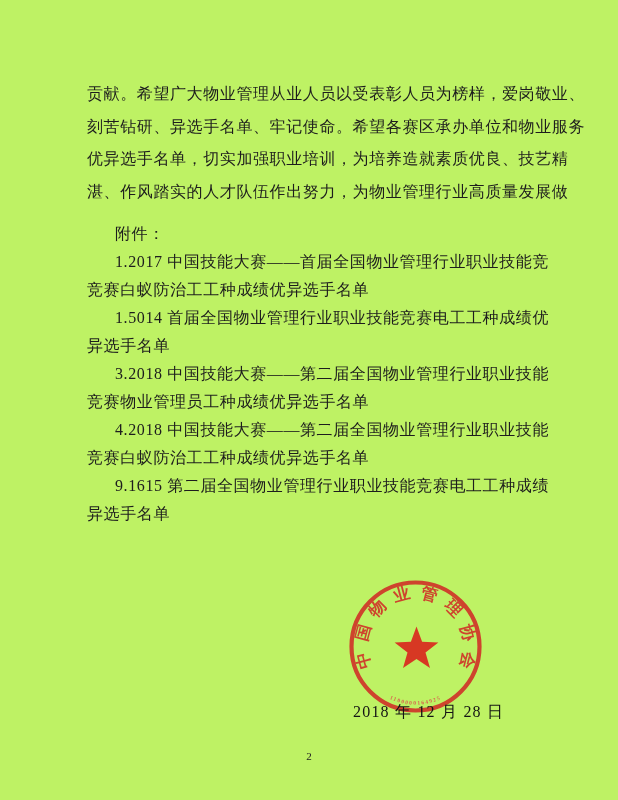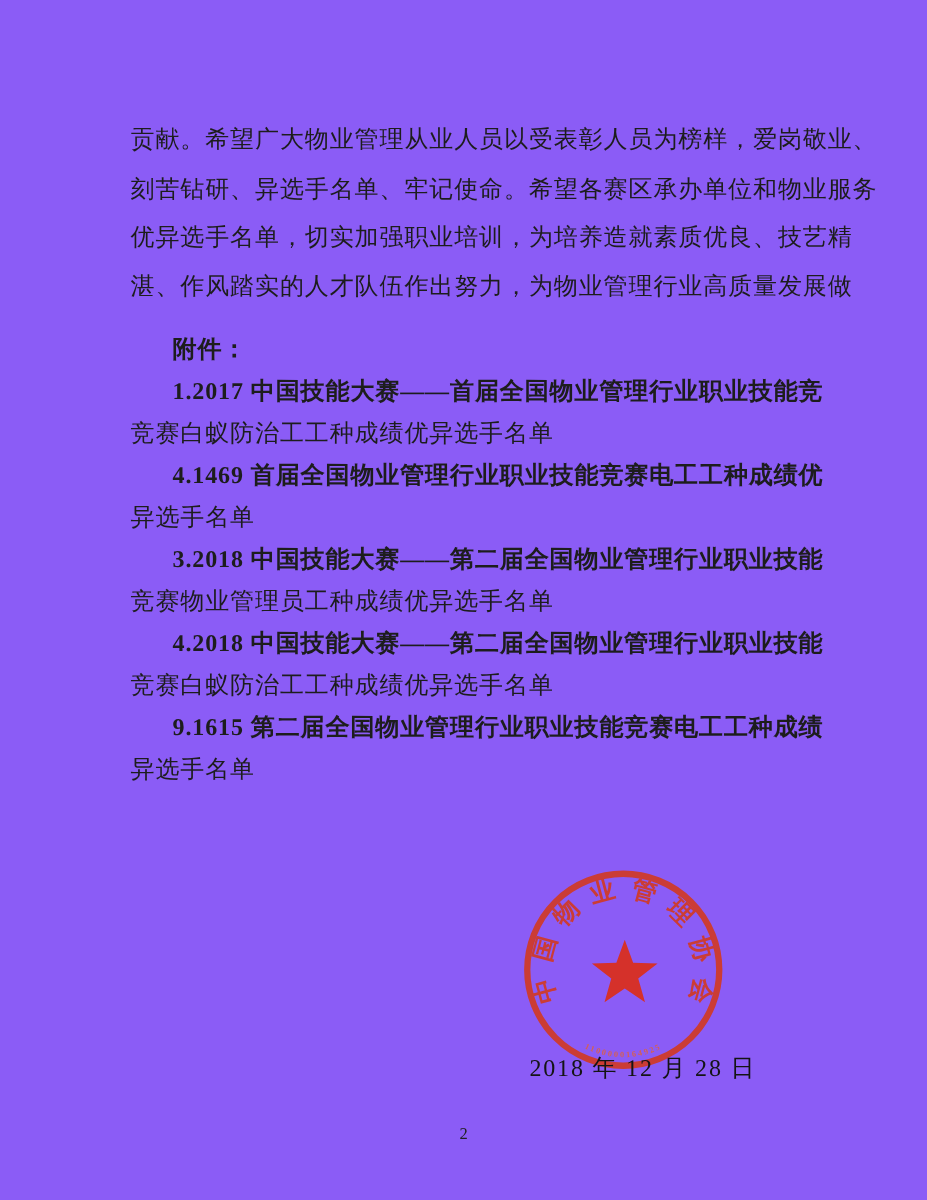--- a/index.html
+++ b/index.html
@@ -12,57 +12,56 @@
     height: 800px;
     position: relative;
     font-family: "Liberation Serif", "DejaVu Serif", serif;
     color: #1d1d1d;
     overflow: hidden;
   }
   .page {
     position: absolute;
     left: 0; top: 0;
     width: 618px; height: 800px;
-    background: #8b5cf6;
+    background: #bef264;
   }
   .content {
     position: absolute;
     left: 87px;
     top: 78px;
     width: 455px;
     z-index: 2;
   }
   .para .line {
     height: 32.5px;
     line-height: 32.5px;
     font-size: 16px;
     letter-spacing: 0.6px;
     white-space: nowrap;
   }
   .attach-heading {
     margin-top: 12px;
     height: 28px;
     line-height: 28px;
     font-size: 16px;
-    font-weight: bold;
+    font-weight: normal;
     letter-spacing: 0.6px;
     text-indent: 28px;
     font-family: "Liberation Sans", "DejaVu Sans", sans-serif;
     white-space: nowrap;
   }
   .attach-line {
     height: 28px;
     line-height: 28px;
     font-size: 16px;
     letter-spacing: 0.6px;
     white-space: nowrap;
   }
   .attach-line.first {
     text-indent: 28px;
-    font-weight: bold;
   }
   .seal {
     position: absolute;
     left: 347px;
     top: 578px;
     width: 137px;
     height: 137px;
     z-index: 1;
     opacity: 0.95;
   }
@@ -104,21 +103,21 @@
       <div class="line">刻苦钻研、异选手名单、牢记使命。希望各赛区承办单位和物业服务</div>
       <div class="line">优异选手名单，切实加强职业培训，为培养造就素质优良、技艺精</div>
       <div class="line">湛、作风踏实的人才队伍作出努力，为物业管理行业高质量发展做</div>
     </div>
 
     <div class="attach-heading">附件：</div>
 
     <div class="attach-list">
       <div class="attach-line first">1.2017 中国技能大赛——首届全国物业管理行业职业技能竞</div>
       <div class="attach-line">竞赛白蚁防治工工种成绩优异选手名单</div>
-      <div class="attach-line first">4.1469 首届全国物业管理行业职业技能竞赛电工工种成绩优</div>
+      <div class="attach-line first">1.5014 首届全国物业管理行业职业技能竞赛电工工种成绩优</div>
       <div class="attach-line">异选手名单</div>
       <div class="attach-line first">3.2018 中国技能大赛——第二届全国物业管理行业职业技能</div>
       <div class="attach-line">竞赛物业管理员工种成绩优异选手名单</div>
       <div class="attach-line first">4.2018 中国技能大赛——第二届全国物业管理行业职业技能</div>
       <div class="attach-line">竞赛白蚁防治工工种成绩优异选手名单</div>
       <div class="attach-line first">9.1615 第二届全国物业管理行业职业技能竞赛电工工种成绩</div>
       <div class="attach-line">异选手名单</div>
     </div>
 
   </div>

